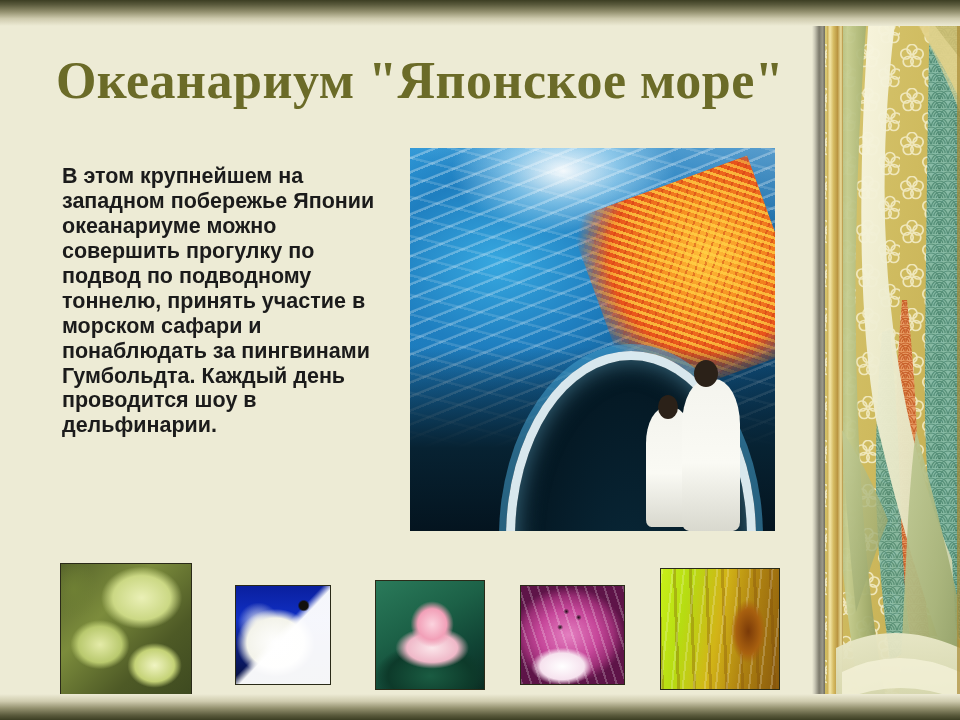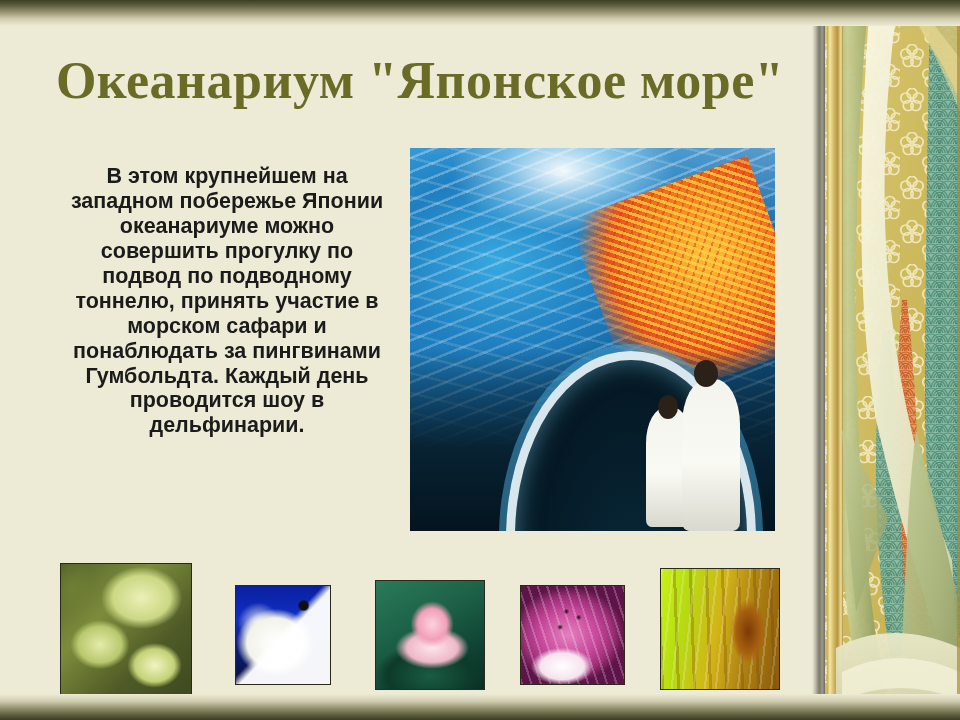--- a/index.html
+++ b/index.html
@@ -53,21 +53,20 @@
     line-height:1.05;
     color:#6B6B28;
     letter-spacing:0.5px;
     z-index:3;
     white-space:nowrap;
   }
 
   
   #body-text {
     position:absolute; left:62px; top:164px; width:330px;
-    text-align:center;
     font-family:"Liberation Sans", sans-serif;
     font-weight:bold;
     font-size:21.5px;
     line-height:1.16;
     color:#1B1B1B;
     z-index:3;
   }
 
   
   #main-photo {

